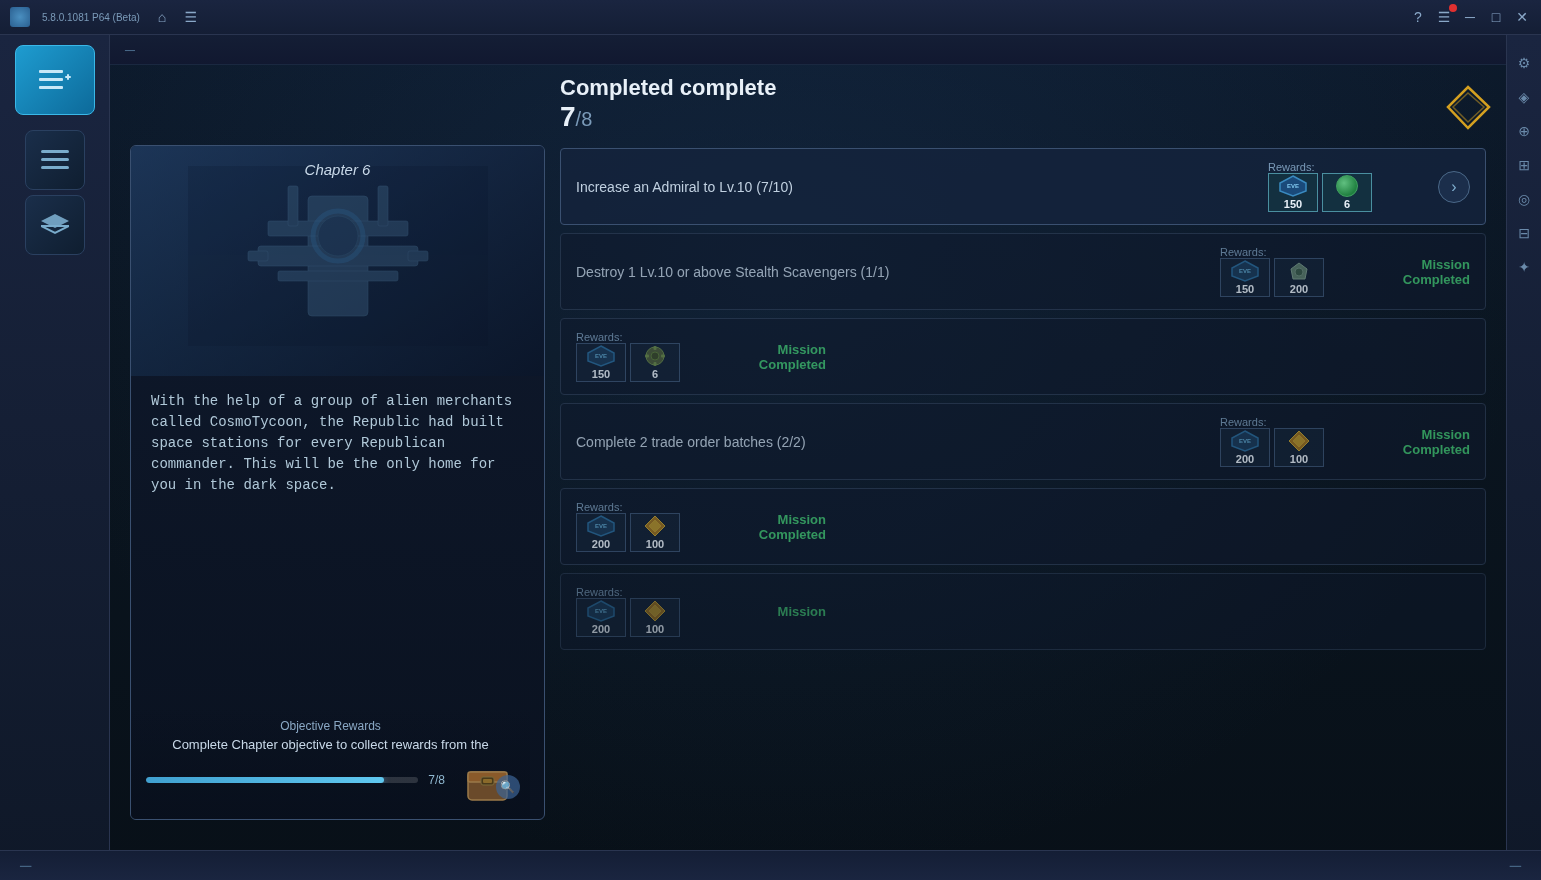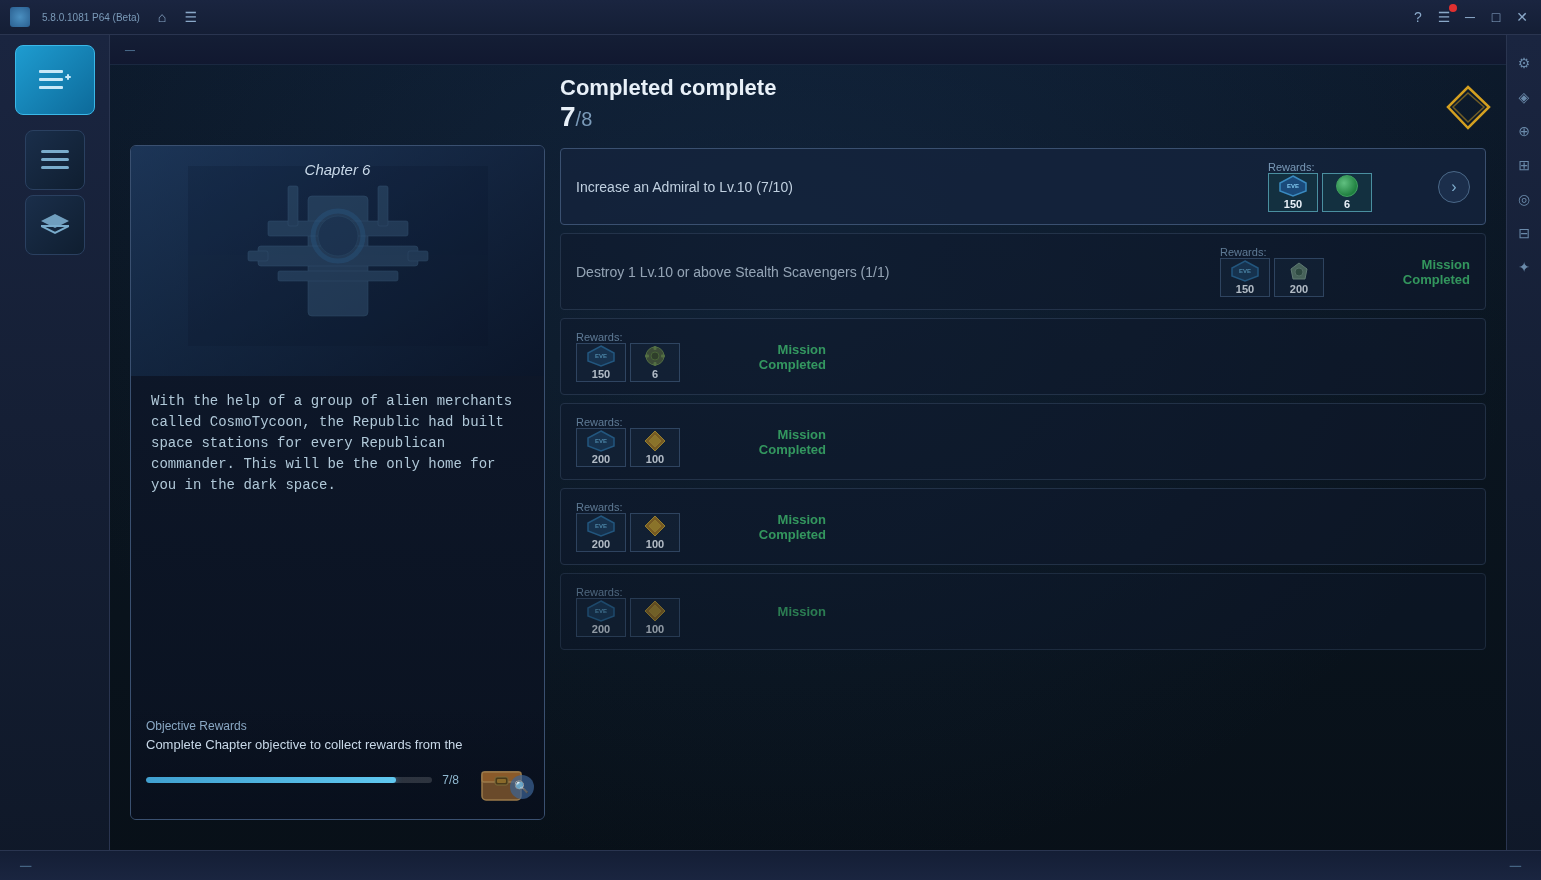--- a/index.html
+++ b/index.html
@@ -271,23 +271,24 @@
       color: #b0c8d8;
       font-size: 14px;
       line-height: 1.5;
       font-family: Liberation Mono, monospace;
     }
 
     .chapter-card-footer {
       position: absolute;
       bottom: 0;
       left: 0;
-      right: 0;
+      right: 14px;
       padding: 12px 15px;
       background: linear-gradient(180deg, transparent 0%, rgba(8,15,28,0.9) 100%);
+      text-align: center;
     }
     .objective-rewards-label {
       color: #8aa8c4;
       font-size: 12px;
       margin-bottom: 4px;
     }
     .objective-rewards-text {
       color: #c8d8e8;
       font-size: 13px;
       margin-bottom: 0;
@@ -707,20 +708,23 @@
               </svg>
             </div>
             <span class="reward-count">6</span>
           </div>
         </div>
       </div>
       <div class="mission-completed">Mission<br>Completed</div>
     </div>
 
     <div class="objective-item completed">
+      <div class="objective-text">
+        <span>Complete 2 trade order batches (2/2)</span>
+      </div>
       <div class="rewards-section">
         <div class="rewards-label">Rewards:</div>
         <div class="rewards-items">
           <div class="reward-item">
             <div class="reward-icon">
               <svg width="28" height="22" viewBox="0 0 28 22">
                 <polygon points="14,1 27,8 27,16 14,21 1,16 1,8" fill="#1a3a5a" stroke="#2a6a9a" stroke-width="1.5"></polygon>
                 <text x="14" y="13" text-anchor="middle" fill="#60a8d0" font-size="6" font-weight="bold">EVE</text>
               </svg>
             </div>

